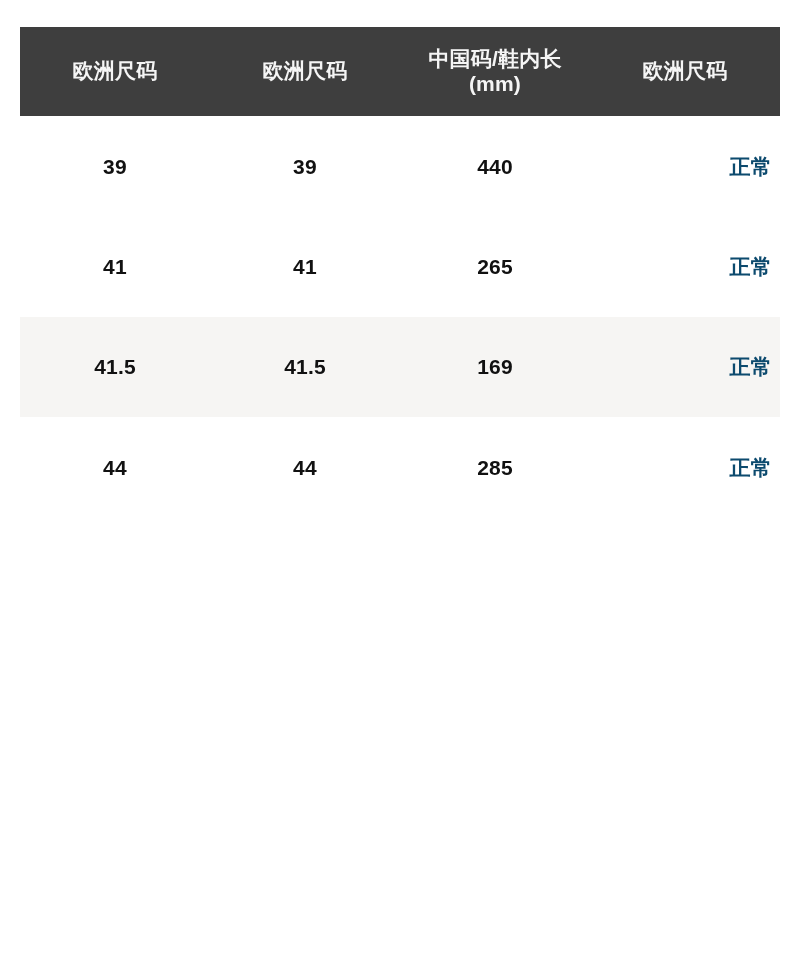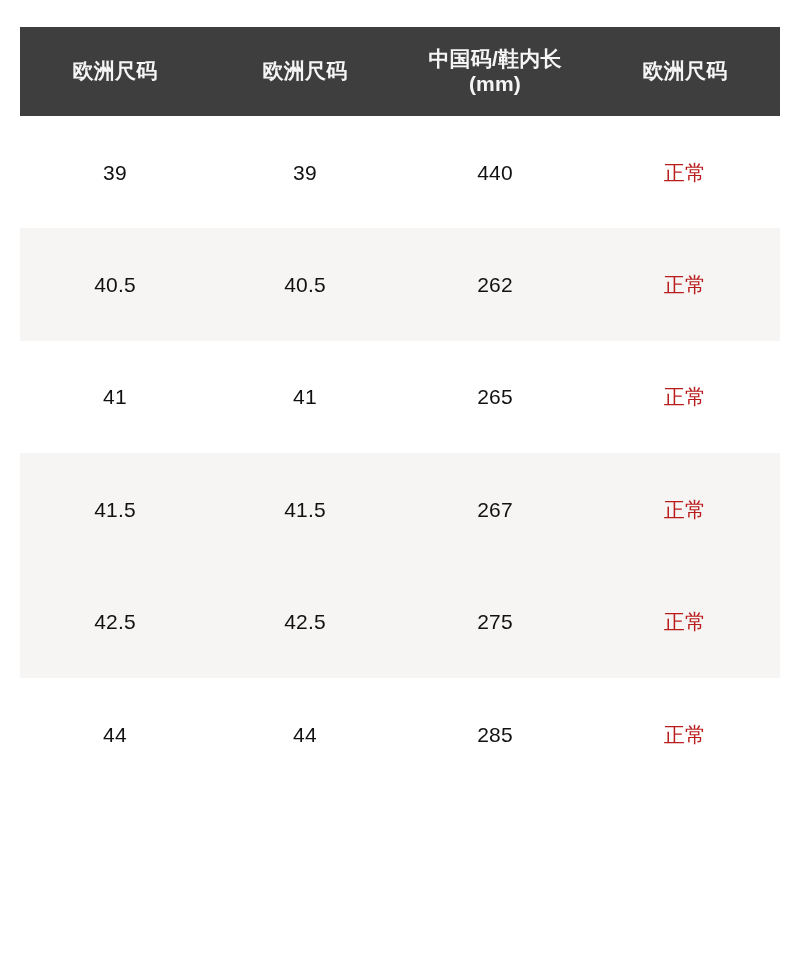--- a/index.html
+++ b/index.html
@@ -68,33 +68,34 @@
   tbody tr.table-row {
     background: #ffffff;
   }
 
   tbody tr.table-row.striped {
     background: #f6f5f3;
   }
 
   tbody td {
     height: 76.4px;
-    padding: 18px 8px;
+    padding: 12px 8px;
     font-size: 21px;
-    font-weight: normal;
+    font-weight: bold;
     color: #111111;
     text-align: center;
     vertical-align: middle;
     border: 0;
     line-height: 1.2;
     letter-spacing: 0.2px;
   }
 
   tbody td.cell-result {
-    color: #b91c1c;
+    color: #0c4a6e;
+    text-align: right;
   }
 </style>
 </head>
 <body>
 
 <div class="page">
   <div class="size-table-wrap">
     <table class="size-table">
       <colgroup>
         <col>
@@ -119,42 +120,30 @@
           </th>
         </tr>
       </thead>
       <tbody>
         <tr class="table-row">
           <td class="cell-brand-size">39</td>
           <td class="cell-eu-size">39</td>
           <td class="cell-cn-size">440</td>
           <td class="cell-result">正常</td>
         </tr>
-        <tr class="table-row striped">
-          <td class="cell-brand-size">40.5</td>
-          <td class="cell-eu-size">40.5</td>
-          <td class="cell-cn-size">262</td>
-          <td class="cell-result">正常</td>
-        </tr>
         <tr class="table-row">
           <td class="cell-brand-size">41</td>
           <td class="cell-eu-size">41</td>
           <td class="cell-cn-size">265</td>
           <td class="cell-result">正常</td>
         </tr>
         <tr class="table-row striped">
           <td class="cell-brand-size">41.5</td>
           <td class="cell-eu-size">41.5</td>
-          <td class="cell-cn-size">267</td>
-          <td class="cell-result">正常</td>
-        </tr>
-        <tr class="table-row striped">
-          <td class="cell-brand-size">42.5</td>
-          <td class="cell-eu-size">42.5</td>
-          <td class="cell-cn-size">275</td>
+          <td class="cell-cn-size">169</td>
           <td class="cell-result">正常</td>
         </tr>
         <tr class="table-row">
           <td class="cell-brand-size">44</td>
           <td class="cell-eu-size">44</td>
           <td class="cell-cn-size">285</td>
           <td class="cell-result">正常</td>
         </tr>
       </tbody>
     </table>

